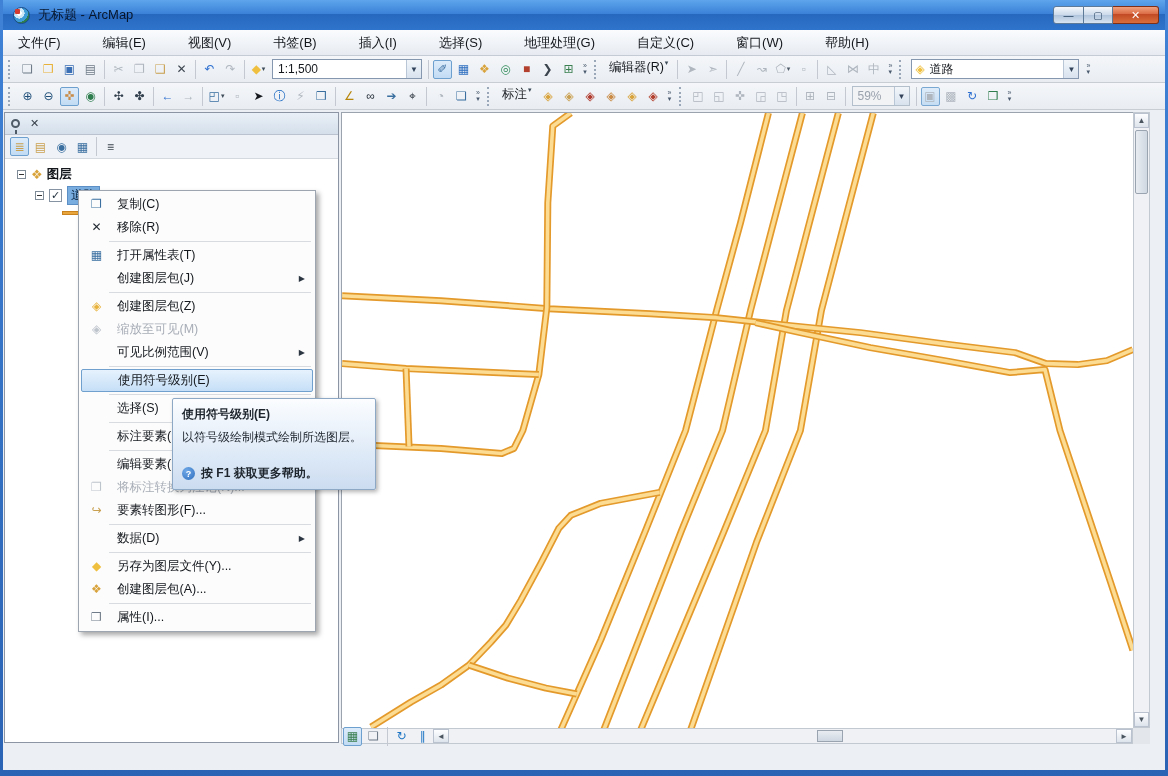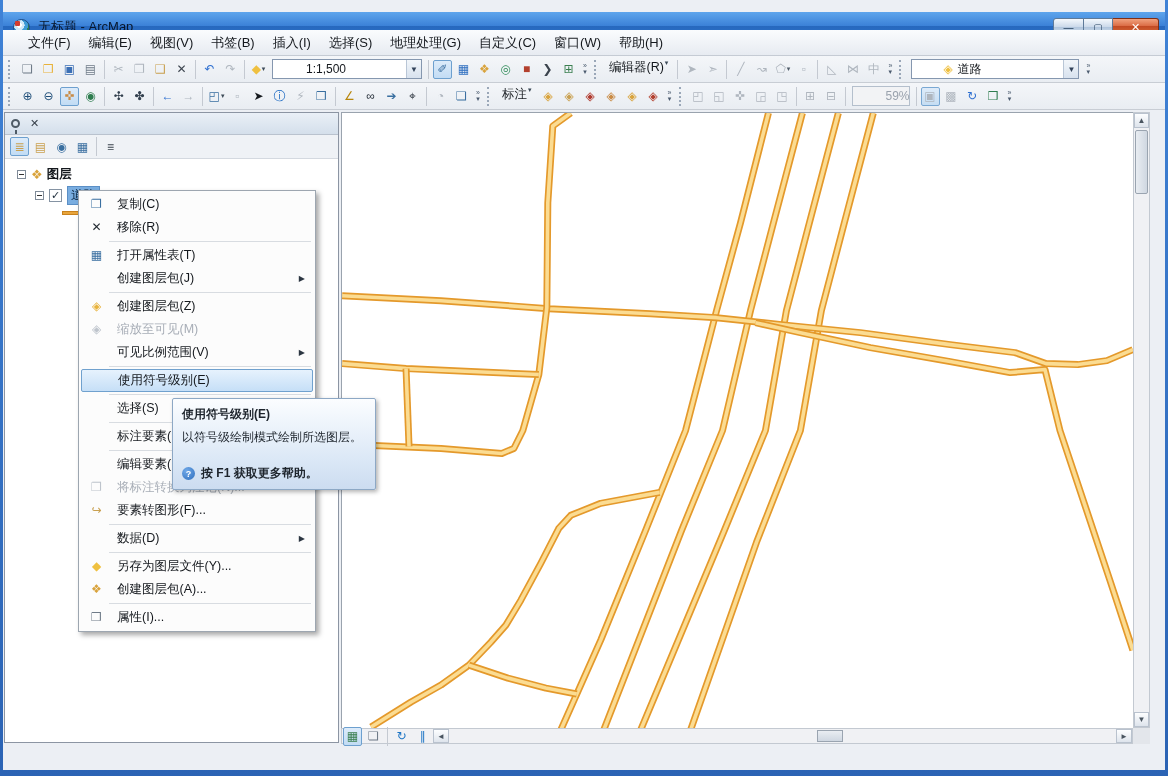--- a/index.html
+++ b/index.html
@@ -2,56 +2,56 @@
 <html><head>
 <meta charset="utf-8">
 <style>
   html,body{margin:0;padding:0;background:#555;}
   *{box-sizing:border-box;}
   #window{position:relative;width:1168px;height:776px;background:linear-gradient(#3F82D6,#2B63B4);
     font-family:"Liberation Sans","DejaVu Sans",sans-serif;overflow:hidden;}
   #client{position:absolute;left:3px;right:3px;top:0;bottom:6px;background:#ECEFF4;overflow:hidden;}
 
   
-  #titlebar{position:absolute;left:0;right:0;top:12px;height:30px;
+  #titlebar{position:absolute;left:0;right:0;top:0;height:30px;
     background:linear-gradient(#5EA5EC 0%,#3C82D8 45%,#2668BE 46%,#2F74CC 100%);display:flex;align-items:center;}
   #appicon{width:17px;height:17px;margin:0 8px 0 10px;border-radius:50%;
     background:radial-gradient(circle at 35% 35%,#fff 0 18%,#CFE8F8 19% 38%,#3E9BD6 39% 62%,#2F7F4E 63% 100%);
     border:1px solid #1C4C86;position:relative;}
   #appicon::after{content:"";position:absolute;left:1px;top:1px;width:5px;height:5px;background:#D23B2F;border-radius:1px;}
   #title-text{font-size:13px;color:#07162B;}
   #winbtns{position:absolute;right:6px;top:6px;display:flex;}
   .wbtn{height:18px;display:flex;align-items:center;justify-content:center;font-size:10px;color:#26415F;
     background:linear-gradient(#F4F8FC,#CBD9EA 50%,#AFC4DC 51%,#D8E4F1);border:1px solid #5E7A99;}
   .wbtn.min{width:31px;border-radius:3px 0 0 3px;}
   .wbtn.max{width:29px;border-left:none;}
   .wbtn.close{width:46px;border-radius:0 3px 3px 0;border-left:none;color:#fff;font-weight:bold;font-size:11px;
     background:linear-gradient(#F0A17E,#DA6A43 45%,#C24A24 46%,#D96F3C);border-color:#7E2F16;}
 
   
   #menubar{position:absolute;left:0;right:0;top:30px;height:26px;display:flex;align-items:center;
-    background:linear-gradient(#FAFCFE,#E7EBF1);border-bottom:1px solid #C5CBD4;padding-left:16px;}
+    background:linear-gradient(#FAFCFE,#E7EBF1);border-bottom:1px solid #C5CBD4;padding-left:6px;gap:24px;}
   .menu-item{font-size:13px;color:#14181d;padding:0 9px;line-height:25px;}
 
   
   .toolbar{position:absolute;left:0;right:0;height:27px;display:flex;align-items:center;flex-wrap:nowrap;
     background:linear-gradient(#F4F6F9,#E9EDF2);border-bottom:1px solid #C8CDD4;padding-left:2px;overflow:hidden;}
   #toolbar1{top:56px;} #toolbar2{top:83px;}
   .grip{width:5px;height:19px;border-left:2px dotted #9AA7B8;margin:0 4px 0 3px;flex:none;}
   .tsep{width:1px;height:19px;background:#C4C9D1;margin:0 3px;flex:none;}
   .tbi{display:inline-flex;align-items:center;justify-content:center;width:19px;height:19px;font-size:12px;
     border-radius:2px;margin:0 1px;flex:none;border:1px solid transparent;}
   .tbi.sel{background:linear-gradient(#DCEBFA,#C2DCF4);border-color:#6DA0CF;}
   .tbi.dis{opacity:.9;}
   .dd-arrow{font-size:7px;color:#3d4a58;margin-left:1px;}
   .ovf{display:inline-flex;flex-direction:column;align-items:center;justify-content:center;width:12px;height:22px;
     font-size:7px;line-height:6px;color:#4A5A6E;flex:none;}
   .tbtn{display:inline-flex;align-items:flex-start;height:21px;font-size:12.5px;color:#14181d;padding:0 6px;flex:none;}
   .combo{display:inline-flex;align-items:center;height:20px;background:#fff;border:1px solid #8597AF;
-    font-size:12px;color:#14181d;margin:0 3px;flex:none;overflow:hidden;padding-left:28px;}
+    font-size:12px;color:#14181d;margin:0 3px;flex:none;overflow:hidden;}
   .combo .cv{padding:0 5px;flex:1;white-space:pre;}
   .combo .ca{width:15px;align-self:stretch;display:flex;align-items:center;justify-content:center;font-size:8px;color:#33435a;
     border-left:1px solid #B9C6D6;background:linear-gradient(#F2F6FA,#D8E2EE);}
   .combo.dis{background:#F2F3F5;color:#9aa2ad;border-color:#B4BFCC;}
   .combo .cicon{margin-left:3px;font-size:12px;}
 
   
   #toc{position:absolute;left:1px;top:112px;width:335px;height:631px;background:#fff;border:1px solid #8C95A3;
     display:flex;flex-direction:column;}
   #toc-header{height:22px;background:linear-gradient(#EAF0F7,#D4DFEB);border-bottom:1px solid #B9C2CE;

